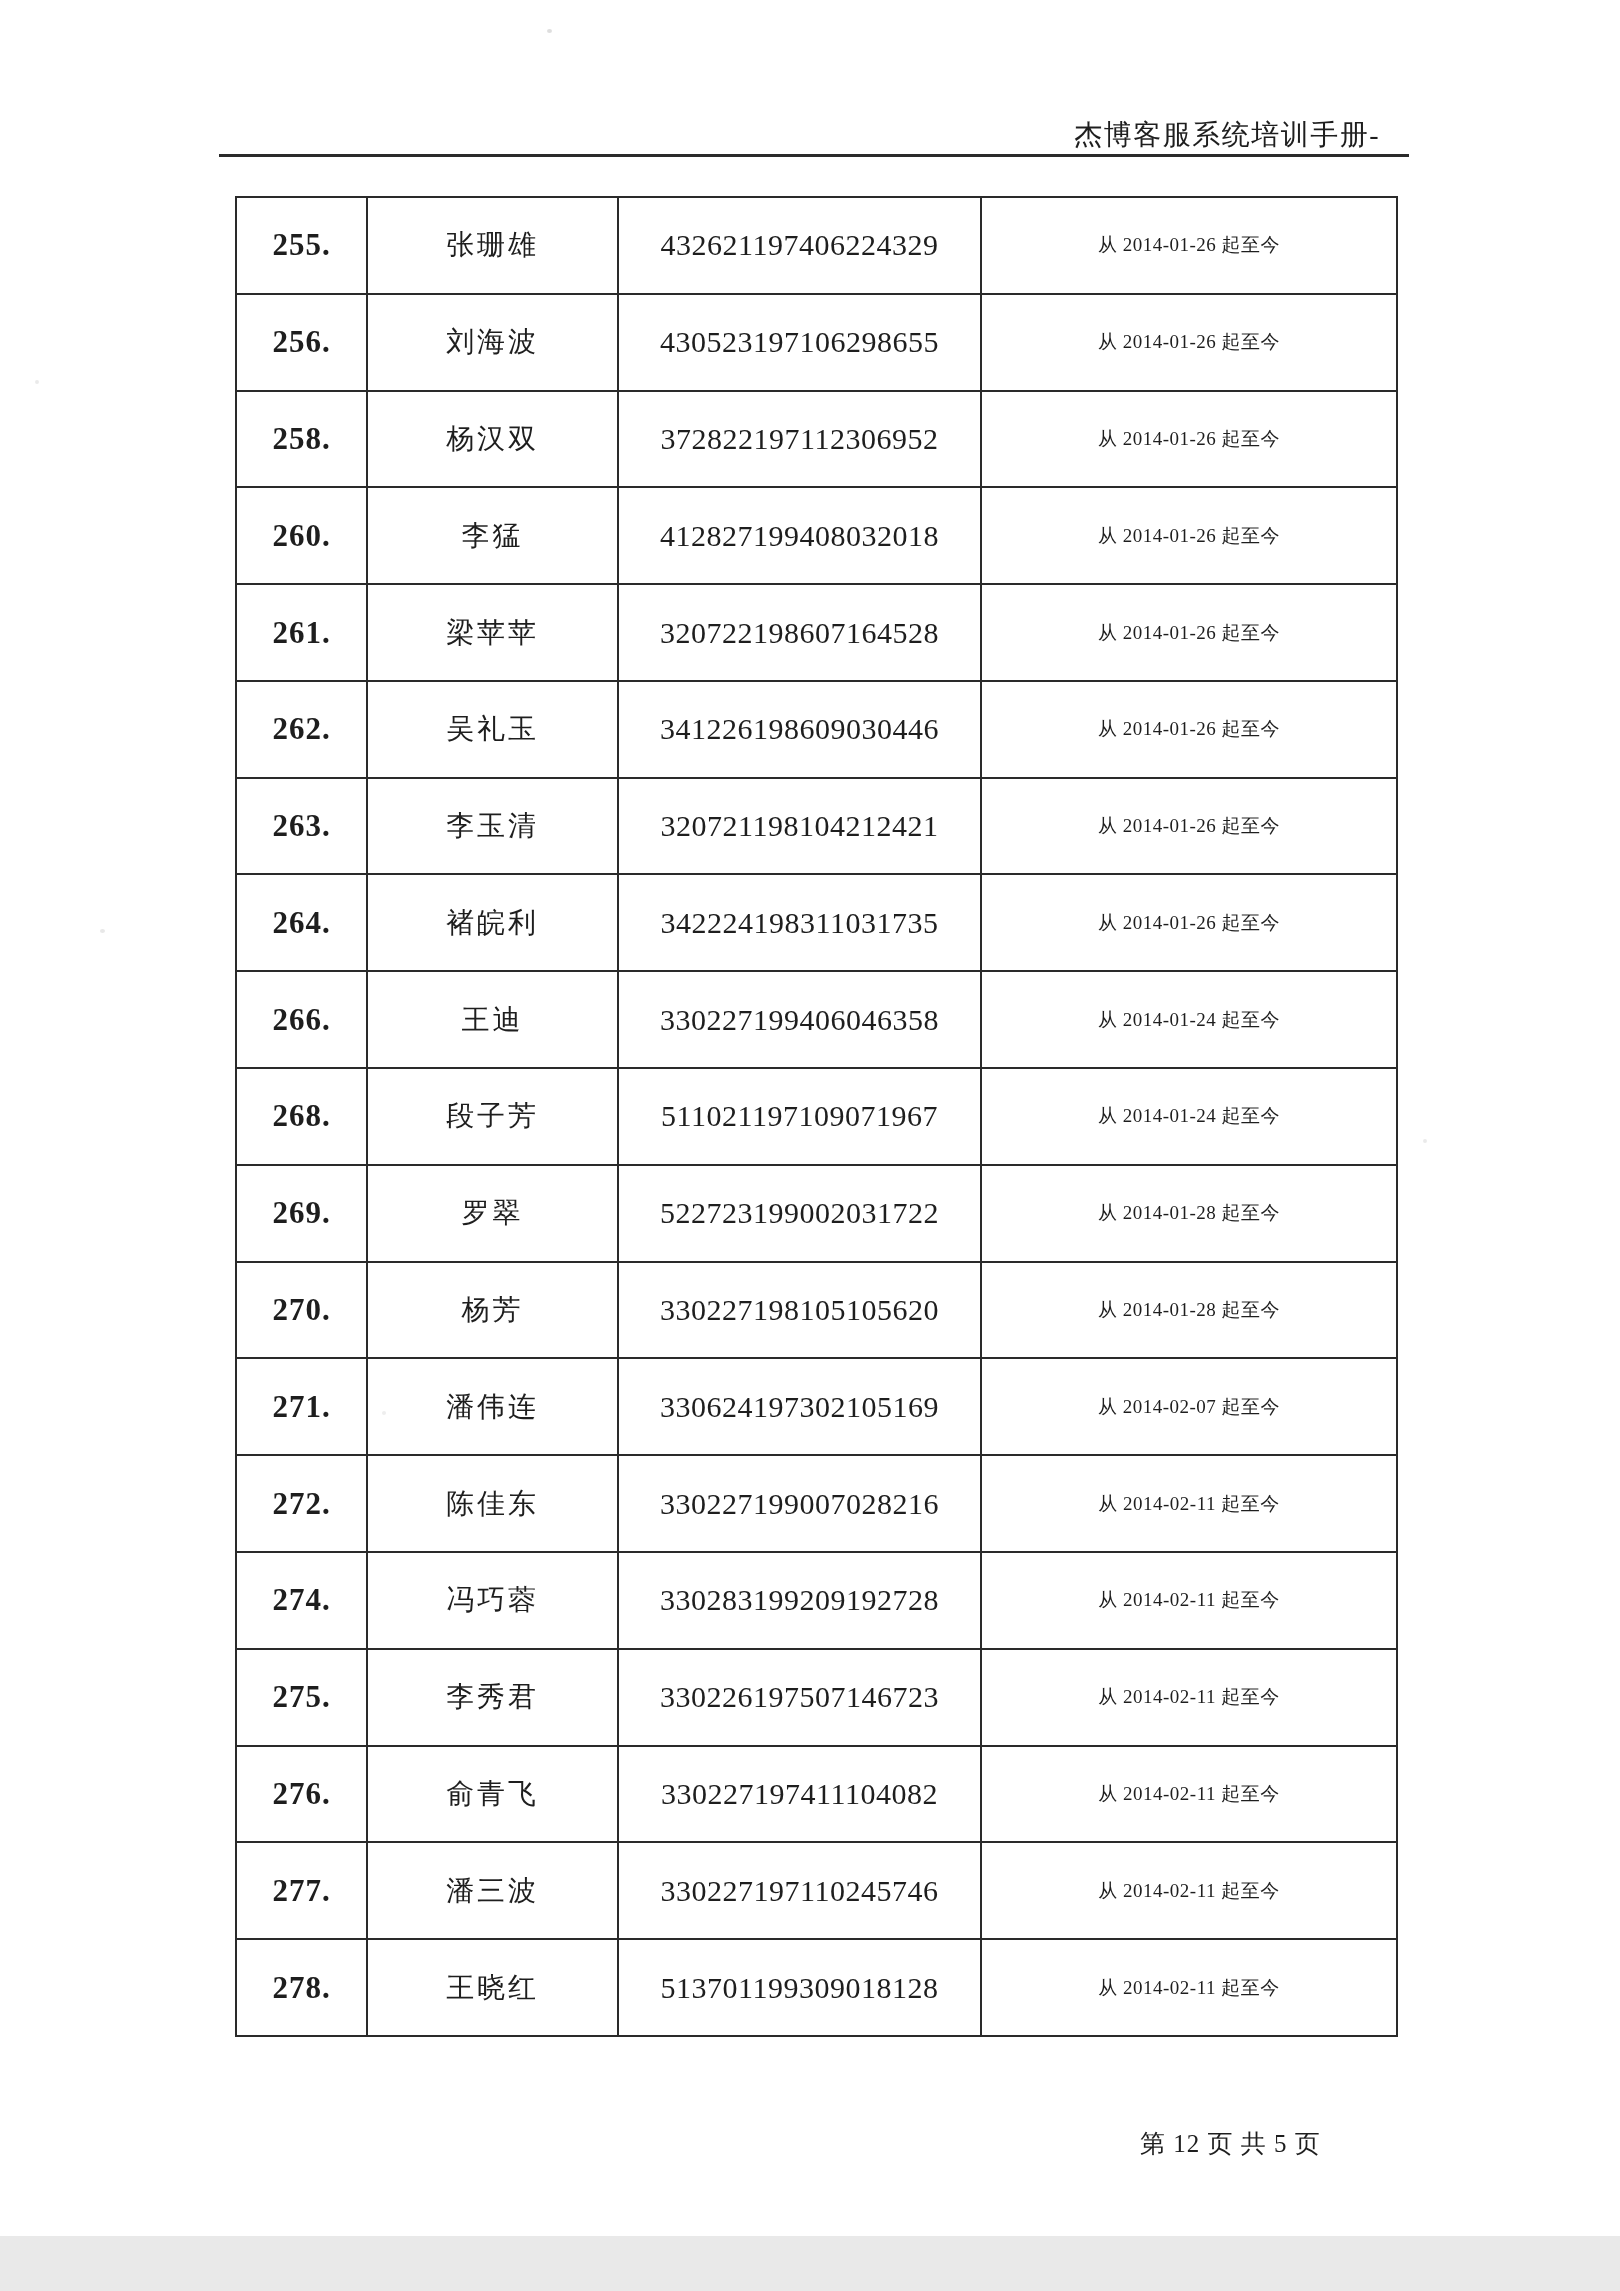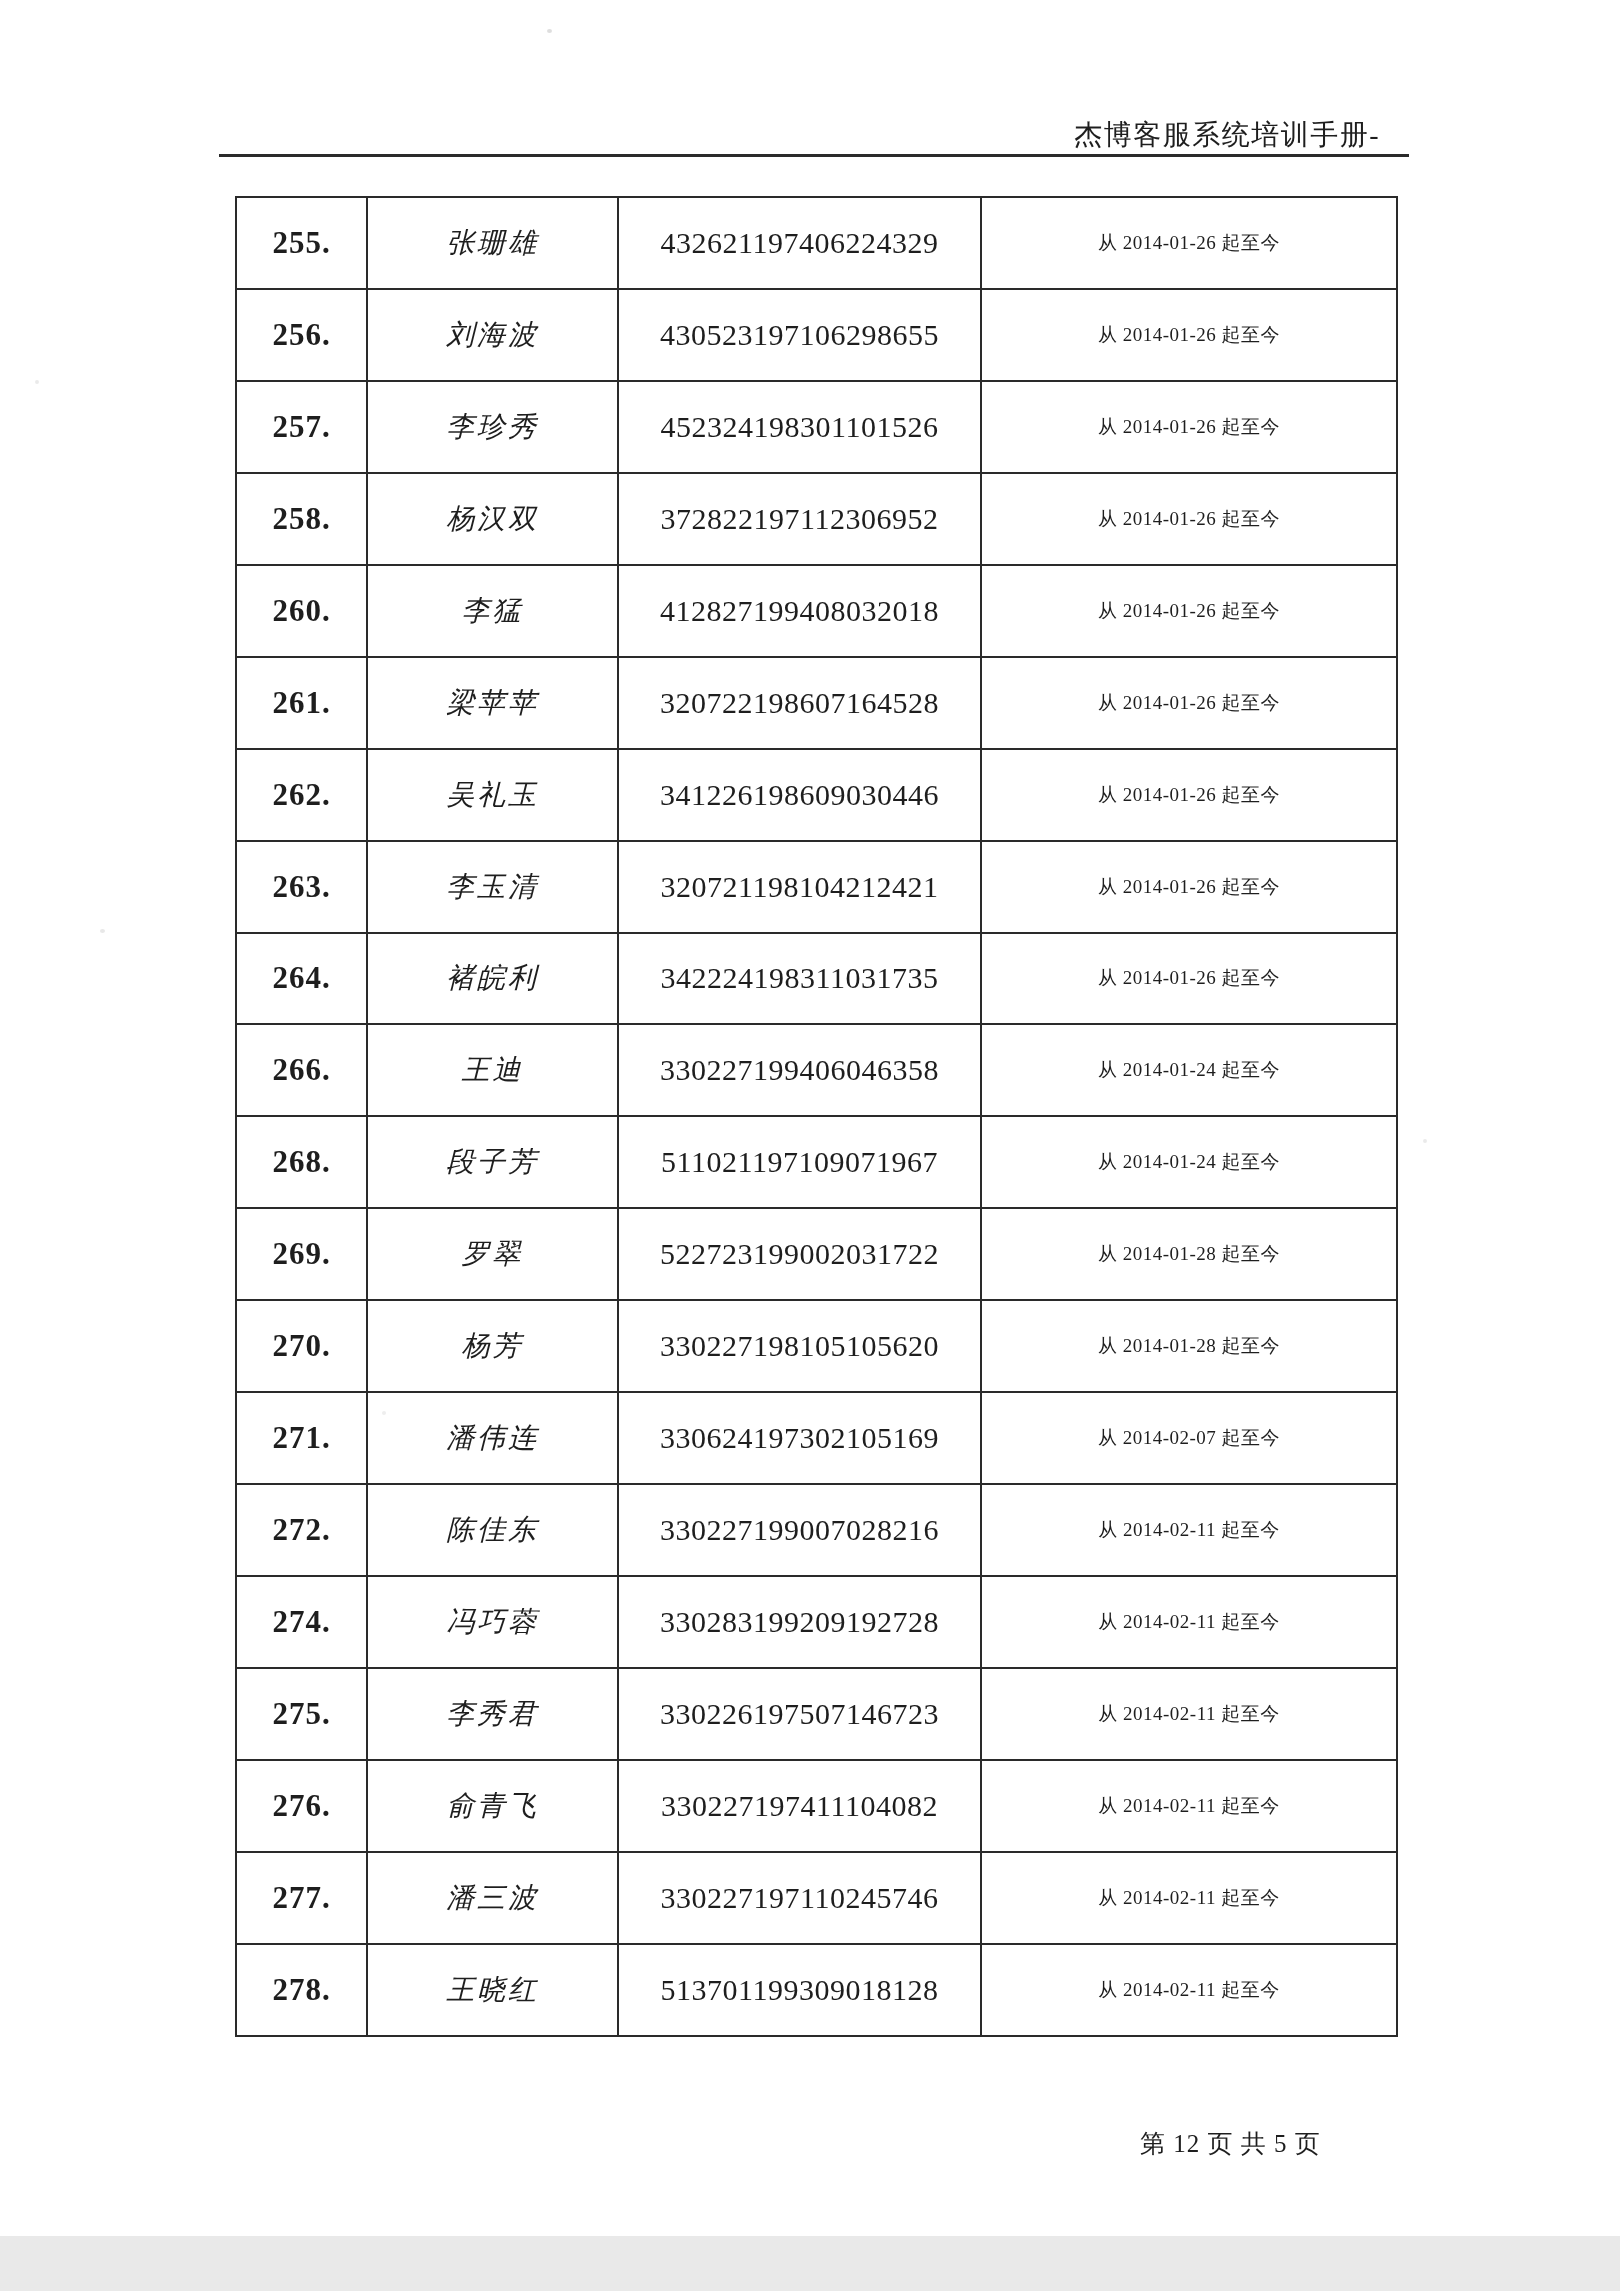--- a/index.html
+++ b/index.html
@@ -52,21 +52,20 @@
   }
   table.roster tr{height:76px;border-radius:20px;}
   td.c-no{
     font-weight:bold;
     font-size:31px;
     letter-spacing:1px;
   }
   td.c-name{
     font-size:28px;
     letter-spacing:2.9px;
-    font-style:italic;
   }
   td.c-id{
     font-size:30px;
     letter-spacing:0.5px;
   }
   td.c-period{
     font-size:19px;
     letter-spacing:0.5px;
   }
   .footer-pageinfo{
@@ -122,26 +121,20 @@
           <td class="c-period">从 2014-01-26 起至今</td>
         </tr>
 
         <tr>
           <td class="c-no">256.</td>
           <td class="c-name">刘海波</td>
           <td class="c-id">430523197106298655</td>
           <td class="c-period">从 2014-01-26 起至今</td>
         </tr>
 
-        <tr>
-          <td class="c-no">257.</td>
-          <td class="c-name">李珍秀</td>
-          <td class="c-id">452324198301101526</td>
-          <td class="c-period">从 2014-01-26 起至今</td>
-        </tr>
 
         <tr>
           <td class="c-no">258.</td>
           <td class="c-name">杨汉双</td>
           <td class="c-id">372822197112306952</td>
           <td class="c-period">从 2014-01-26 起至今</td>
         </tr>
 
 
         <tr>

